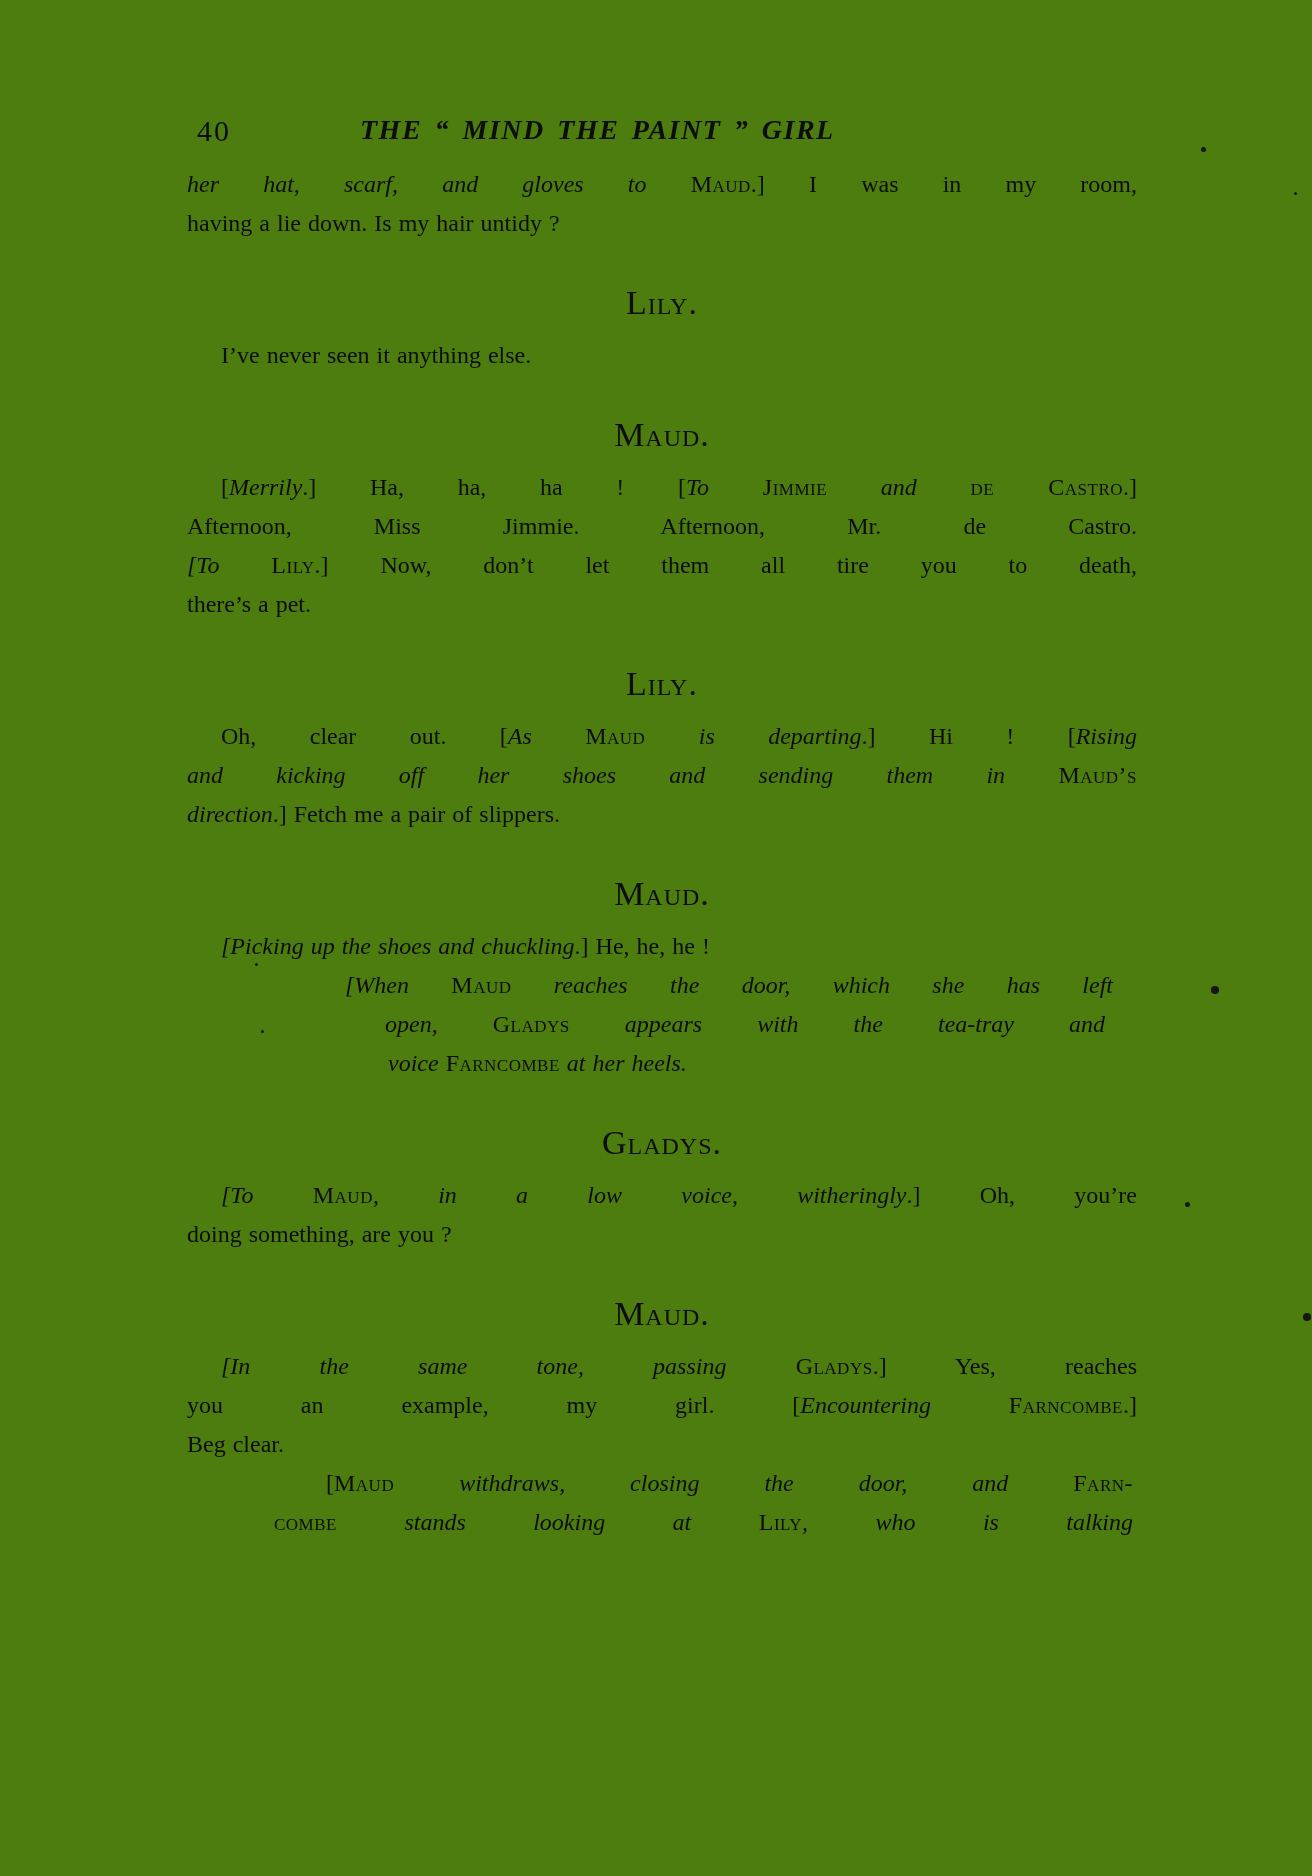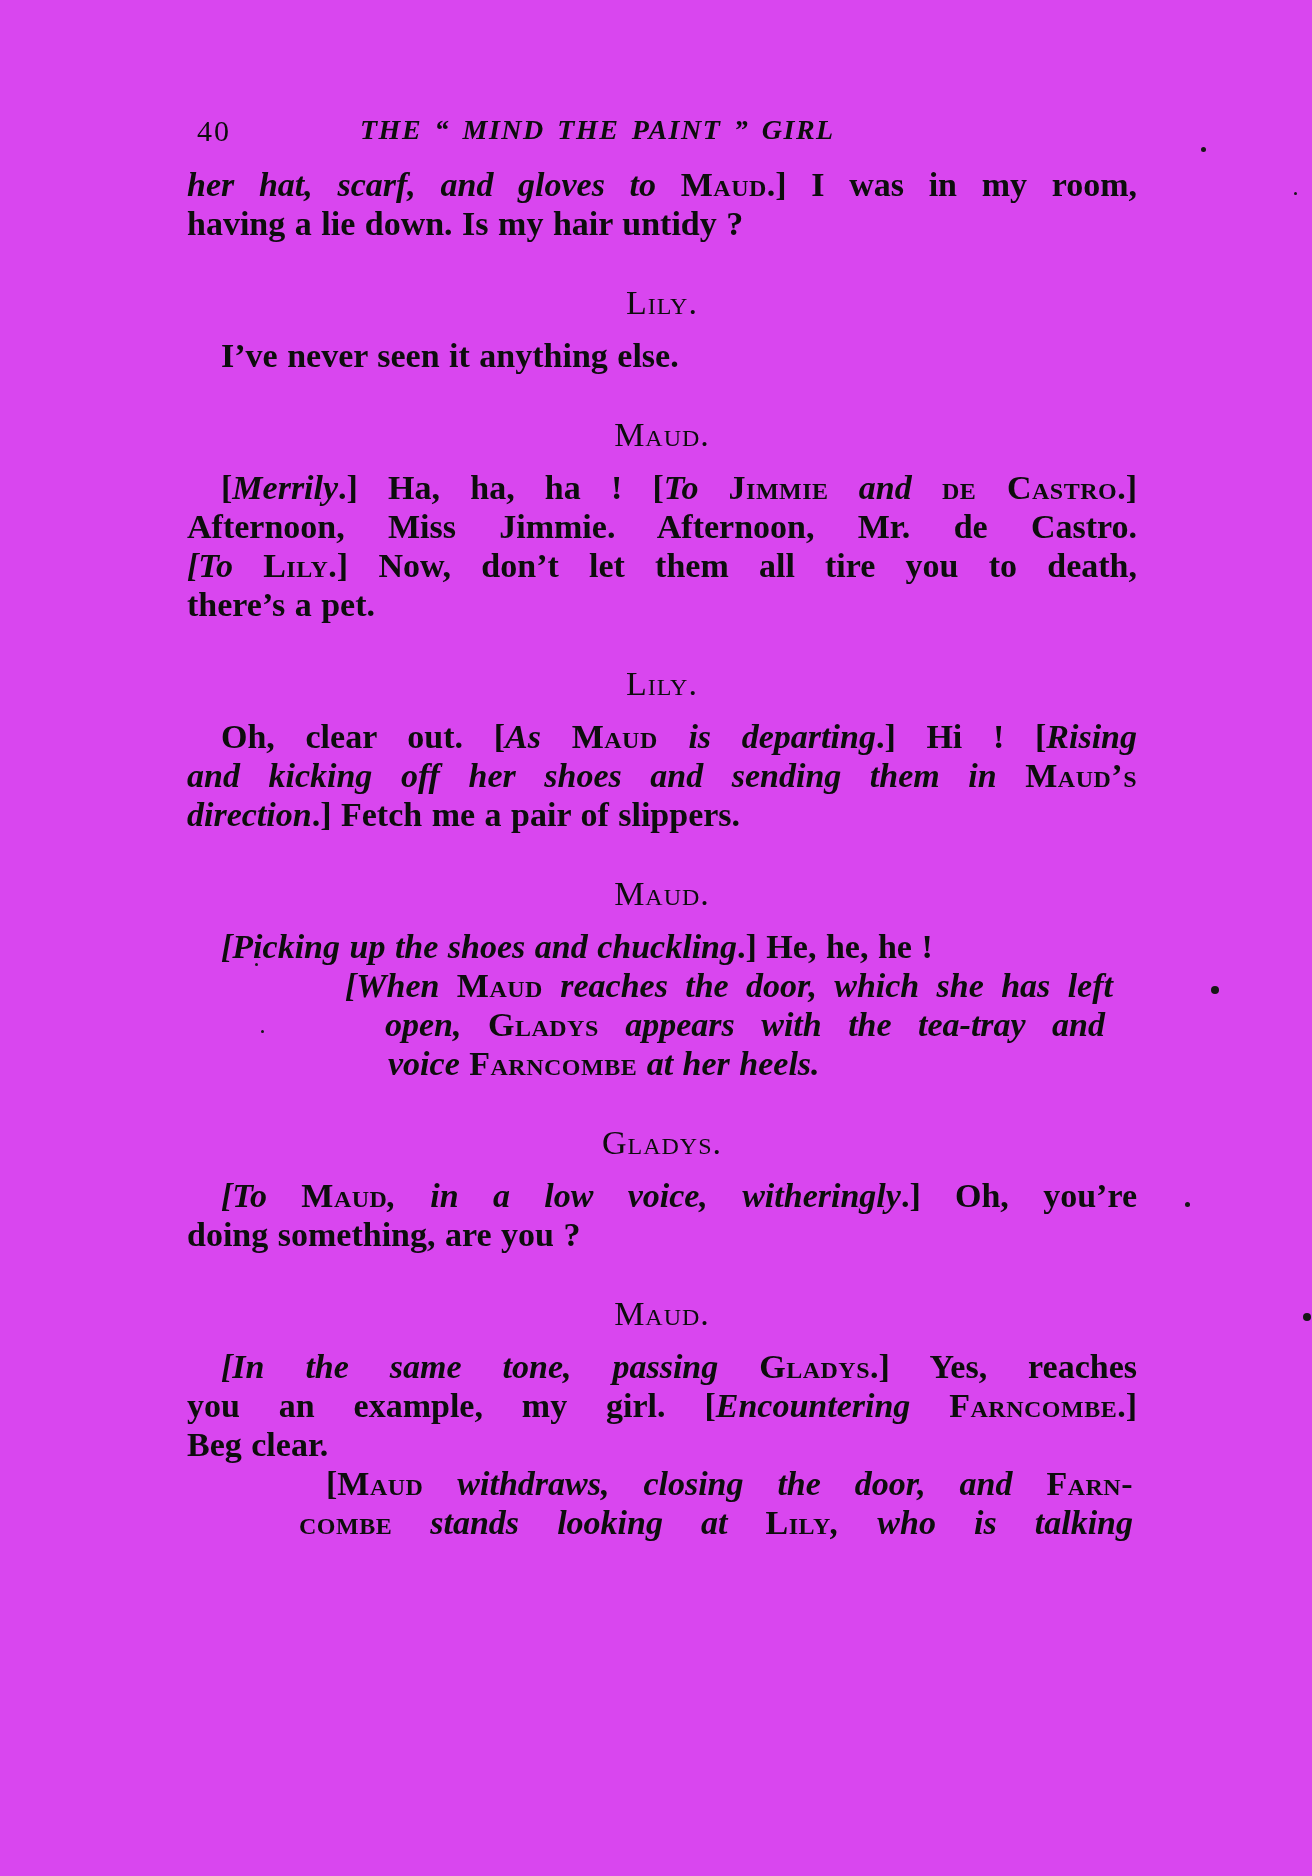--- a/index.html
+++ b/index.html
@@ -1,51 +1,50 @@
 <!DOCTYPE html>
 <html><head>
 <meta charset="utf-8">
 <style>
   html, body { margin: 0; padding: 0; background: #ffffff; }
   .page {
     position: relative;
     width: 1312px;
     height: 1876px;
-    background: #d946ef;
+    background: #4d7c0f;
     font-family: "Liberation Serif", "DejaVu Serif", serif;
     color: #0d0d0d;
     overflow: hidden;
   }
   .header { position: absolute; top: 114px; left: 0; width: 1312px; height: 42px; }
   .page-num {
     position: absolute; left: 197px; top: 0;
     font-size: 30px; letter-spacing: 2px;
   }
   .running-title {
     position: absolute; left: 360px; top: 0;
     font-size: 28px; font-style: italic; letter-spacing: 1.5px;
     white-space: nowrap; word-spacing: 4px; font-weight: bold;
   }
   .content {
     position: absolute; left: 187px; top: 165px; width: 950px;
   }
   .line {
-    font-size: 34px; line-height: 39px; word-spacing: 1px;
+    font-size: 24px; line-height: 39px; word-spacing: 1px;
     white-space: normal;
-    font-weight: bold;
   }
   
   .j, .jp, .sd-a, .sd-b, .sd-d, .sd-e { text-align: justify; text-align-last: justify; }
   .jp, .pn { text-indent: 34px; }
   
   .sd-a { margin-left: 158px; margin-right: 24px; }
   .sd-b { margin-left: 198px; margin-right: 32px; }
   .sd-c { margin-left: 201px; }
   .sd-d { margin-left: 139px; margin-right: 4px; }
-  .sd-e { margin-left: 112px; margin-right: 4px; }
+  .sd-e { margin-left: 87px; margin-right: 4px; }
   .speaker {
     font-size: 34px; line-height: 39px; text-align: center;
     font-variant: small-caps; letter-spacing: 1px;
     margin: 40px 0 14px 0;
   }
   .r { font-style: normal; }
   .i { font-style: italic; }
   .sc { font-style: normal; font-variant: small-caps; letter-spacing: 0.5px; }
   .speck {
     position: absolute; background: #161616; border-radius: 50%;

